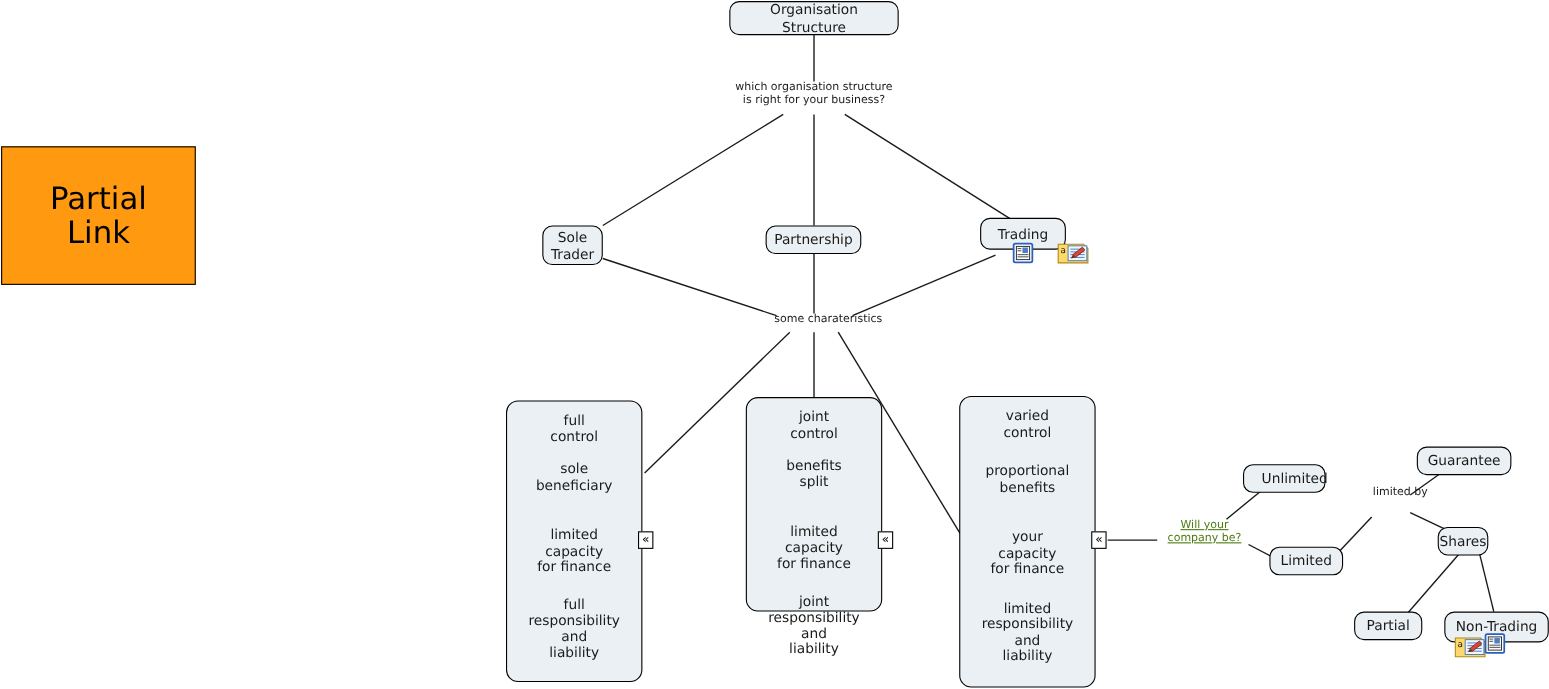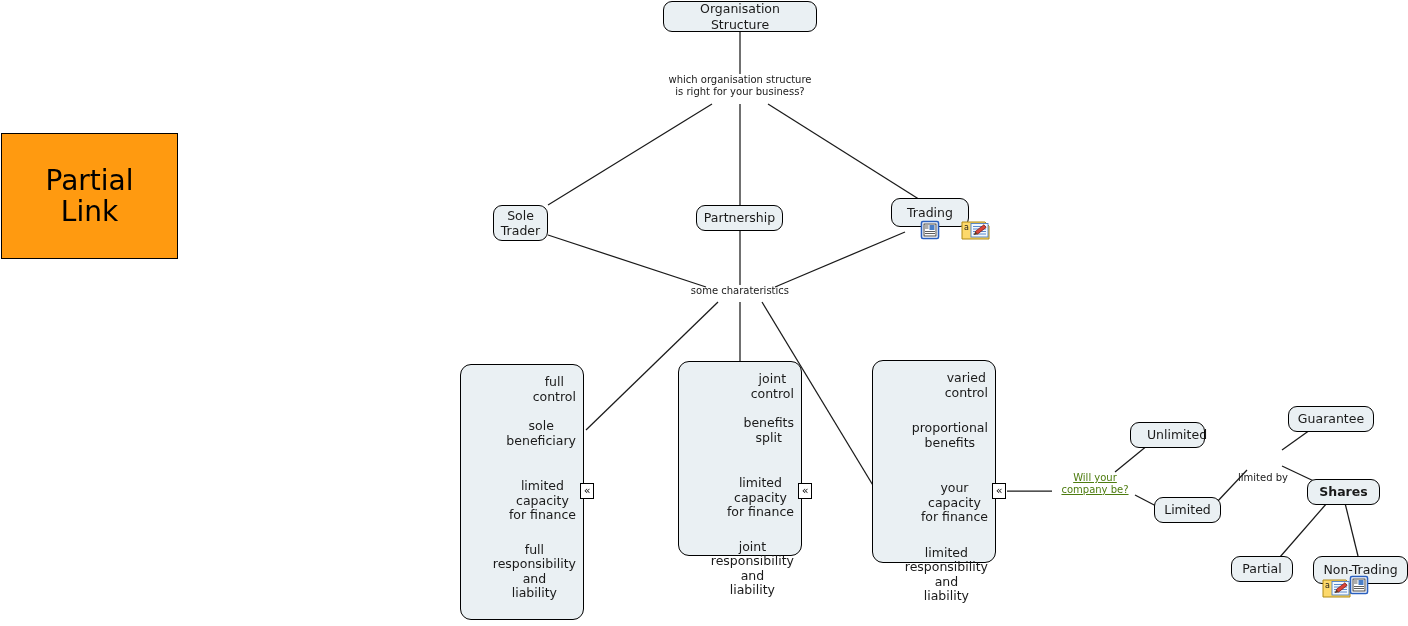--- a/index.html
+++ b/index.html
@@ -68,21 +68,21 @@
   }
   .node.big {
     border-radius: 11px;
     align-items: flex-start;
     justify-content: center;
     padding-top: 10px;
   }
   .node .stack {
     display: flex;
     flex-direction: column;
-    align-items: flex-end;
+    align-items: center;
     width: 100%;
   }
   .node .grp {
     margin-bottom: 15px;
     white-space: pre-line;
     line-height: 1.16;
   }
   .node .grp:last-child { margin-bottom: 0; }
 
   
@@ -197,21 +197,21 @@
         <line x1="12" y1="14" x2="25" y2="14"></line>
       </g>
       <text x="3" y="10" font-family="DejaVu Sans, sans-serif" font-size="8" fill="#1a1a1a">a</text>
       <g transform="rotate(-38 19 11)">
         <rect x="15" y="8.5" width="11" height="3.4" fill="#d9453a" stroke="#7d2018" stroke-width="0.7"></rect>
         <polygon points="15,8.5 15,11.9 11.6,10.2" fill="#5c3318"></polygon>
       </g>
     </svg>
   </div>
 
-  <div class="label" style="left:639px; top:285px; width:150px;text-align:right;">some charateristics</div>
+  <div class="label" style="left:678px; top:285px; width:150px;">some charateristics</div>
 
   <div class="node big" style="left:460px; top:364px; width:124px; height:256px;">
     <div class="stack">
       <div class="grp">full
 control</div>
       <div class="grp">sole
 beneficiary</div>
       <div class="grp" style="margin-top:16px">limited
 capacity
 for finance</div>
@@ -231,21 +231,21 @@
       <div class="grp" style="margin-top:16px">limited
 capacity
 for finance</div>
       <div class="grp" style="margin-top:5px">joint
 responsibility
 and
 liability</div>
     </div>
   </div>
 
-  <div class="node big" style="left:872px; top:360px; width:124px; height:203px;">
+  <div class="node big" style="left:872px; top:360px; width:124px; height:265px;">
     <div class="stack">
       <div class="grp">varied
 control</div>
       <div class="grp" style="margin-top:6px">proportional
 benefits</div>
       <div class="grp" style="margin-top:16px">your
 capacity
 for finance</div>
       <div class="grp" style="margin-top:6px">limited
 responsibility
@@ -258,25 +258,25 @@
   <div class="collapse" style="left:798px; top:483px;">«</div>
   <div class="collapse" style="left:992px; top:483px;">«</div>
 
   <div class="label red" style="left:1045px; top:472px; width:100px;">Will your
 company be?</div>
 
   <div class="node" style="left:1130px; top:422px; width:75px; height:26px;padding-left:26px;">Unlimited</div>
 
   <div class="node" style="left:1154px; top:497px; width:67px; height:26px;">Limited</div>
 
-  <div class="label" style="left:1228px; top:472px; width:70px;">limited by</div>
+  <div class="label" style="left:1228px; top:442px; width:70px;text-align:right;">limited by</div>
 
   <div class="node" style="left:1288px; top:406px; width:86px; height:26px;">Guarantee</div>
 
-  <div class="node" style="left:1307px; top:479px; width:73px; height:26px;font-weight:bold;">Shares</div>
+  <div class="node" style="left:1307px; top:479px; width:46px; height:26px;">Shares</div>
 
   <div class="node" style="left:1231px; top:556px; width:62px; height:26px;">Partial</div>
 
   <div class="node" style="left:1313px; top:556px; width:95px; height:28px;">Non-Trading</div>
 
   <div class="icon" style="left:1322px; top:578px;">
     <svg width="30" height="21" viewBox="0 0 30 21">
       <path d="M1 2 L24 2 L28 6 L28 19 L1 19 Z" fill="#fdd96b" stroke="#b08a15" stroke-width="1"></path>
       <rect x="10" y="3.5" width="17" height="13.5" fill="#f3f8fd" stroke="#4a7ec7" stroke-width="0.9"></rect>
       <g stroke="#4a7ec7" stroke-width="0.9">

